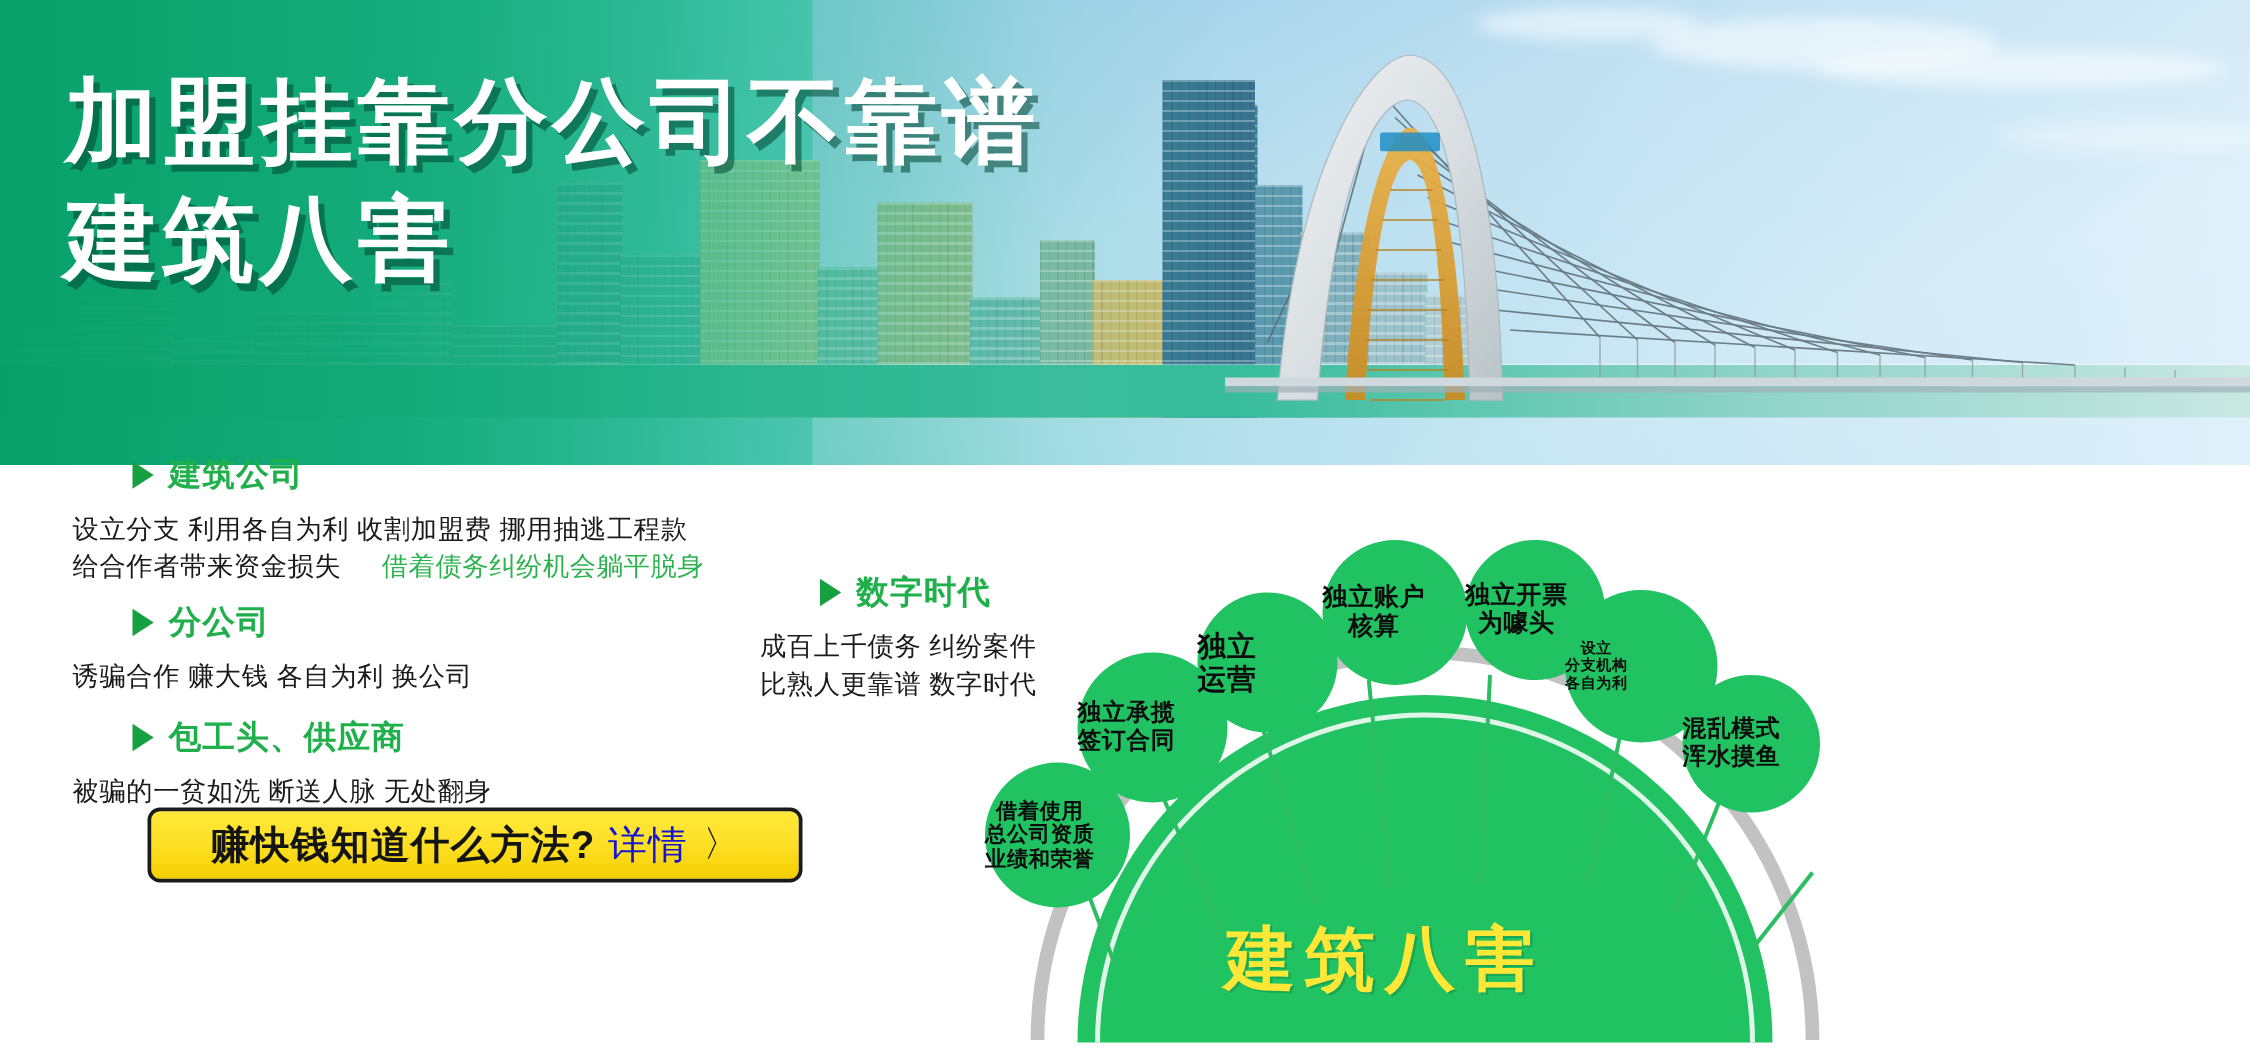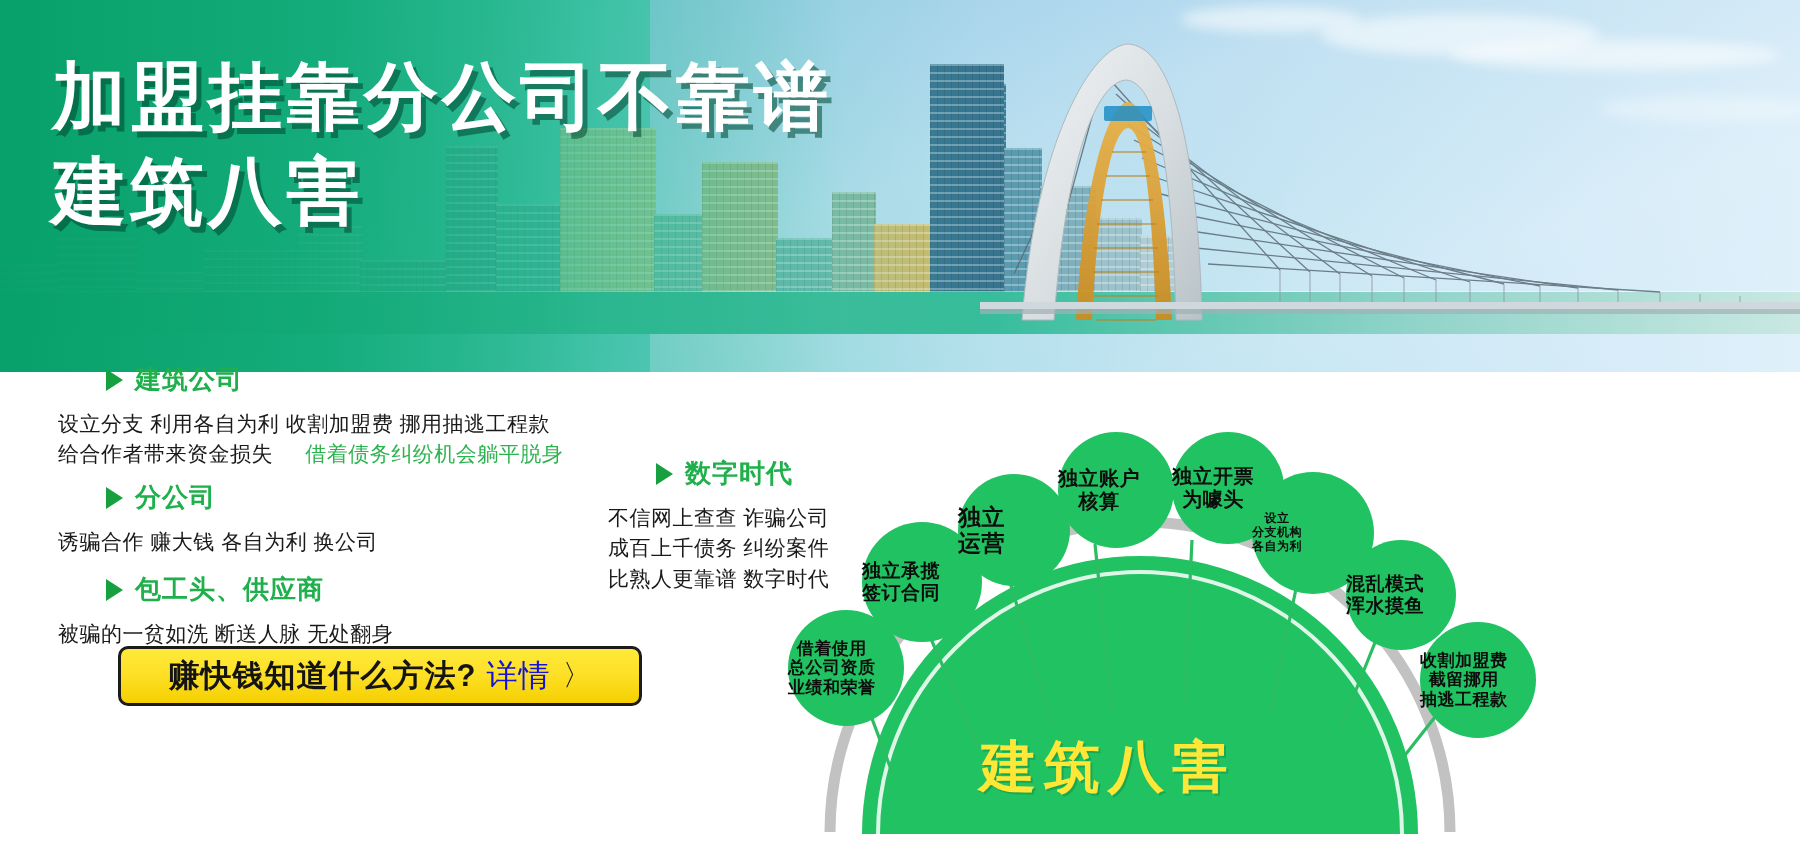--- a/index.html
+++ b/index.html
@@ -357,21 +357,20 @@
         <span class="cta-chev">〉</span>
       </div>
     </div>
 
     <div class="right-col">
       <div class="grp-head">
         <span class="tri"></span>
         <span>数字时代</span>
       </div>
       <div class="grp-body">
-        <div><span>不信网上查查 诈骗公司</span></div>
         <div><span>成百上千债务 纠纷案件</span></div>
         <div><span>比熟人更靠谱 数字时代</span></div>
       </div>
     </div>
 
     <div class="info">
       <svg width="1000" height="512" viewBox="0 0 1000 512">
 
         <path d="M30 500 A 310 310 0 0 1 650 500" fill="none" stroke="#c2c2c2" stroke-width="11"></path>
 
@@ -435,25 +434,18 @@
         </div>
       </div>
 
       <div class="bubble" style="left:546px; top:208px; width:110px; height:110px; font-size:19px;">
         <div>
           <div>混乱模式</div>
           <div>浑水摸鱼</div>
         </div>
       </div>
 
-      <div class="bubble" style="left:620px; top:290px; width:116px; height:116px; font-size:17px;">
-        <div>
-          <div>收割加盟费</div>
-          <div>截留挪用</div>
-          <div>抽逃工程款</div>
-        </div>
-      </div>
 
       <div class="dome-label" style="left:180px; top:398px;">建筑八害</div>
     </div>
 
   </div>
 </div>
 
 </body></html>

